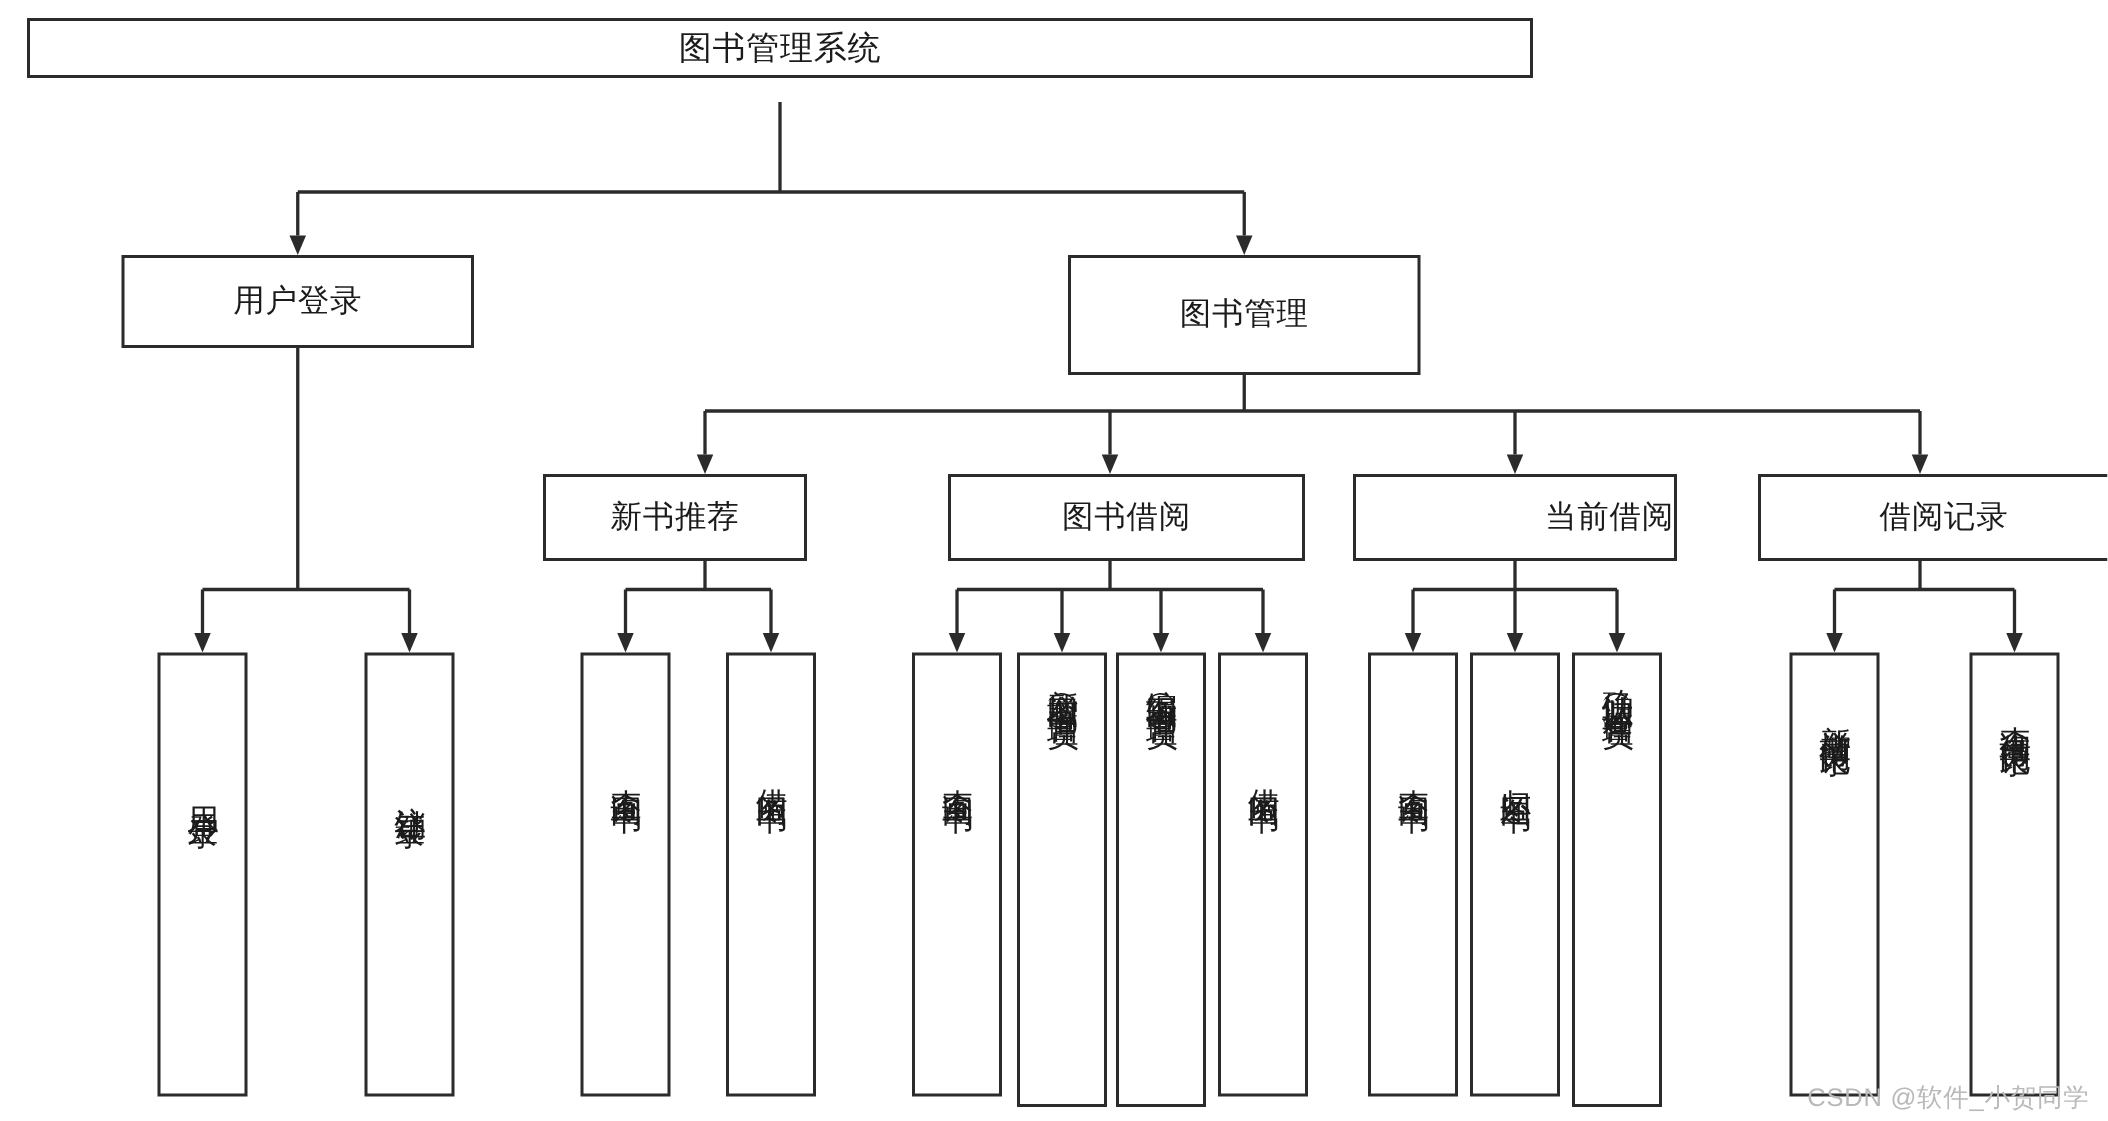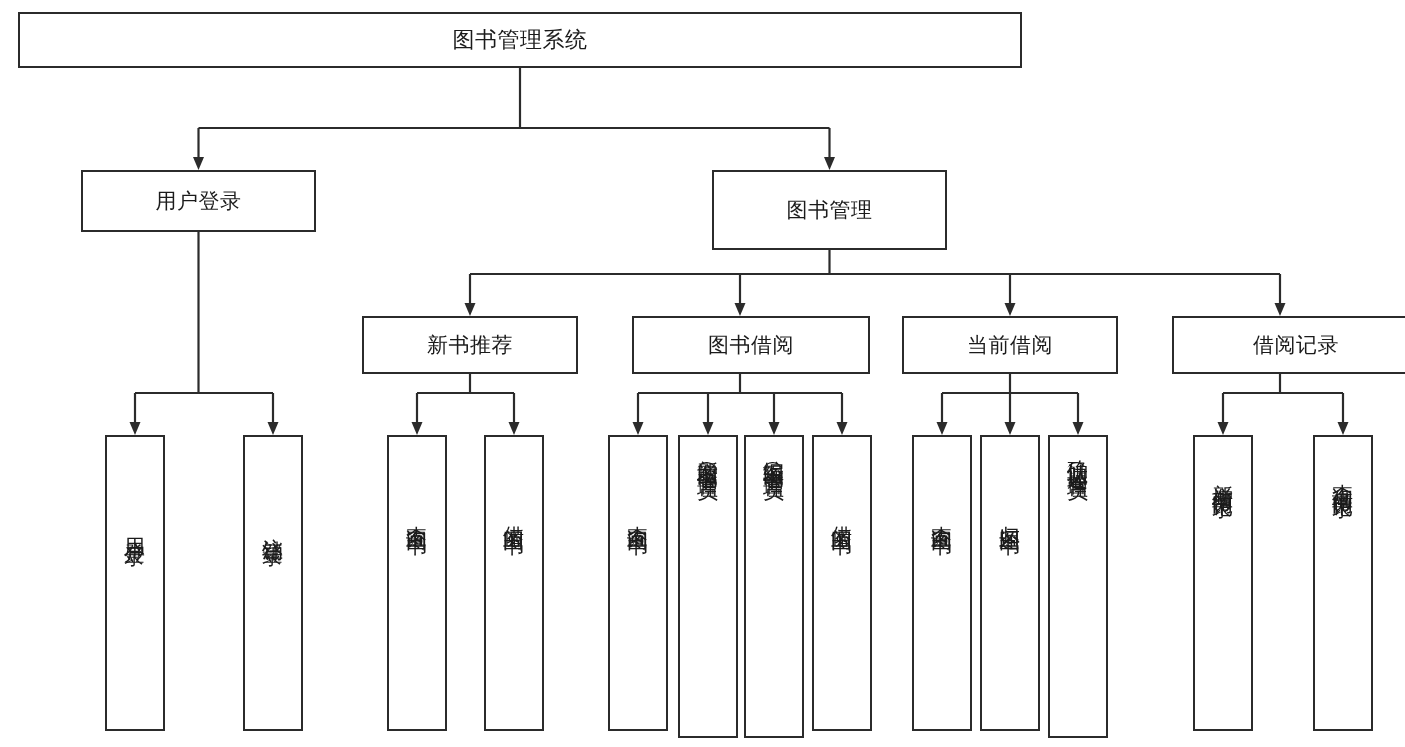--- a/index.html
+++ b/index.html
@@ -137,36 +137,36 @@
       <polygon class="arrowhead" points="1072.5,422 1083.5,422 1078,435"></polygon>
       <path class="conn" d="M 1280 374 L 1280 393"></path>
       <path class="conn" d="M 1223 393 L 1343 393"></path>
       <path class="conn" d="M 1223 393 L 1223 422"></path>
       <polygon class="arrowhead" points="1217.5,422 1228.5,422 1223,435"></polygon>
       <path class="conn" d="M 1343 393 L 1343 422"></path>
       <polygon class="arrowhead" points="1337.5,422 1348.5,422 1343,435"></polygon>
     </svg>
 
   <div id="nodes">
-      <div class="node horiz root" style="left: 18px; top: 12px; width: 1004px; height: 56px;">
+      <div class="node horiz root" style="left: 18px; top: 12px; width: 1004px; height: 40px;">
         <span class="label">图书管理系统</span>
       </div>
       <div class="node horiz" style="left: 81px; top: 170px; width: 235px; height: 62px;">
         <span class="label">用户登录</span>
       </div>
       <div class="node horiz" style="left: 712px; top: 170px; width: 235px; height: 80px;">
         <span class="label">图书管理</span>
       </div>
-      <div class="node horiz" style="left: 362px; top: 316px; width: 216px; height: 58px;">
+      <div class="node horiz" style="left: 362px; top: 316px; width: 176px; height: 58px;">
         <span class="label">新书推荐</span>
       </div>
       <div class="node horiz" style="left: 632px; top: 316px; width: 238px; height: 58px;">
         <span class="label">图书借阅</span>
       </div>
-      <div class="node horiz" style="left: 902px; top: 316px; width: 216px; height: 58px;">
+      <div class="node horiz" style="left: 902px; top: 316px; width: 216px; height: 58px; justify-content: flex-end;">
         <span class="label">当前借阅</span>
       </div>
       <div class="node horiz" style="left: 1172px; top: 316px; width: 248px; height: 58px;">
         <span class="label">借阅记录</span>
       </div>
       <div class="node vert" style="left: 105px; top: 435px; width: 60px; height: 296px; padding-top: 84px;">
         <span class="label">用户登录</span>
       </div>
       <div class="node vert" style="left: 243px; top: 435px; width: 60px; height: 296px; padding-top: 84px;">
         <span class="label">注销登录</span>
@@ -199,13 +199,14 @@
         <span class="label">确认归还（管理员）</span>
       </div>
       <div class="node vert" style="left: 1193px; top: 435px; width: 60px; height: 296px; padding-top: 30px;">
         <span class="label">新增借阅记录</span>
       </div>
       <div class="node vert" style="left: 1313px; top: 435px; width: 60px; height: 296px; padding-top: 30px;">
         <span class="label">查询借阅记录</span>
       </div>
     </div>
 
+  <div id="watermark">CSDN @软件_小贺同学</div>
 </div>
 
 </body></html>

